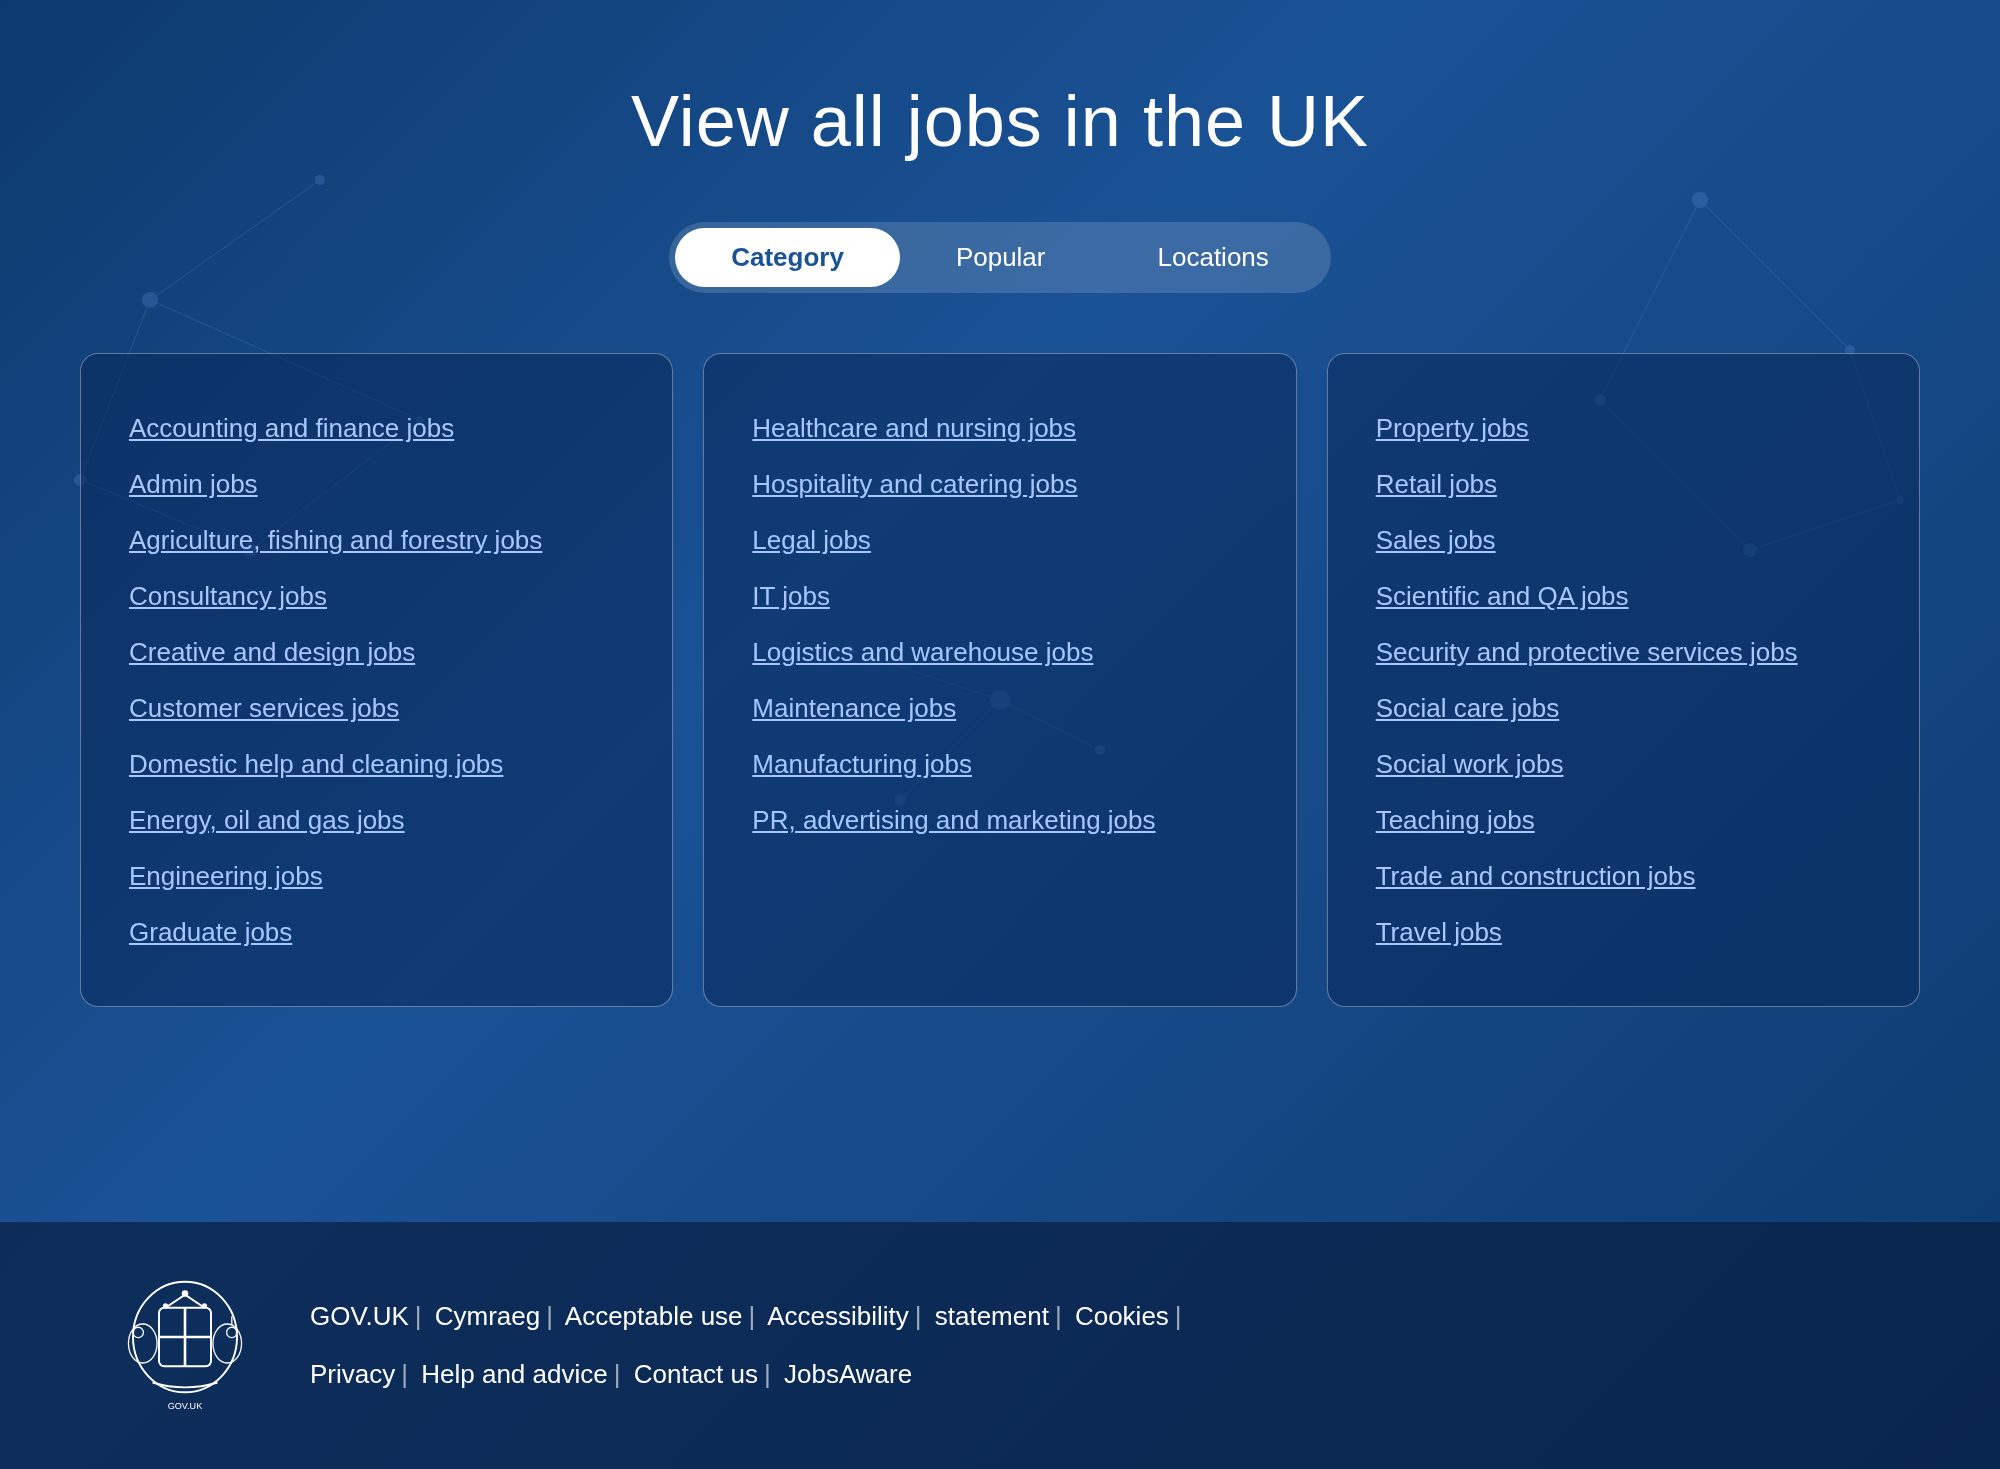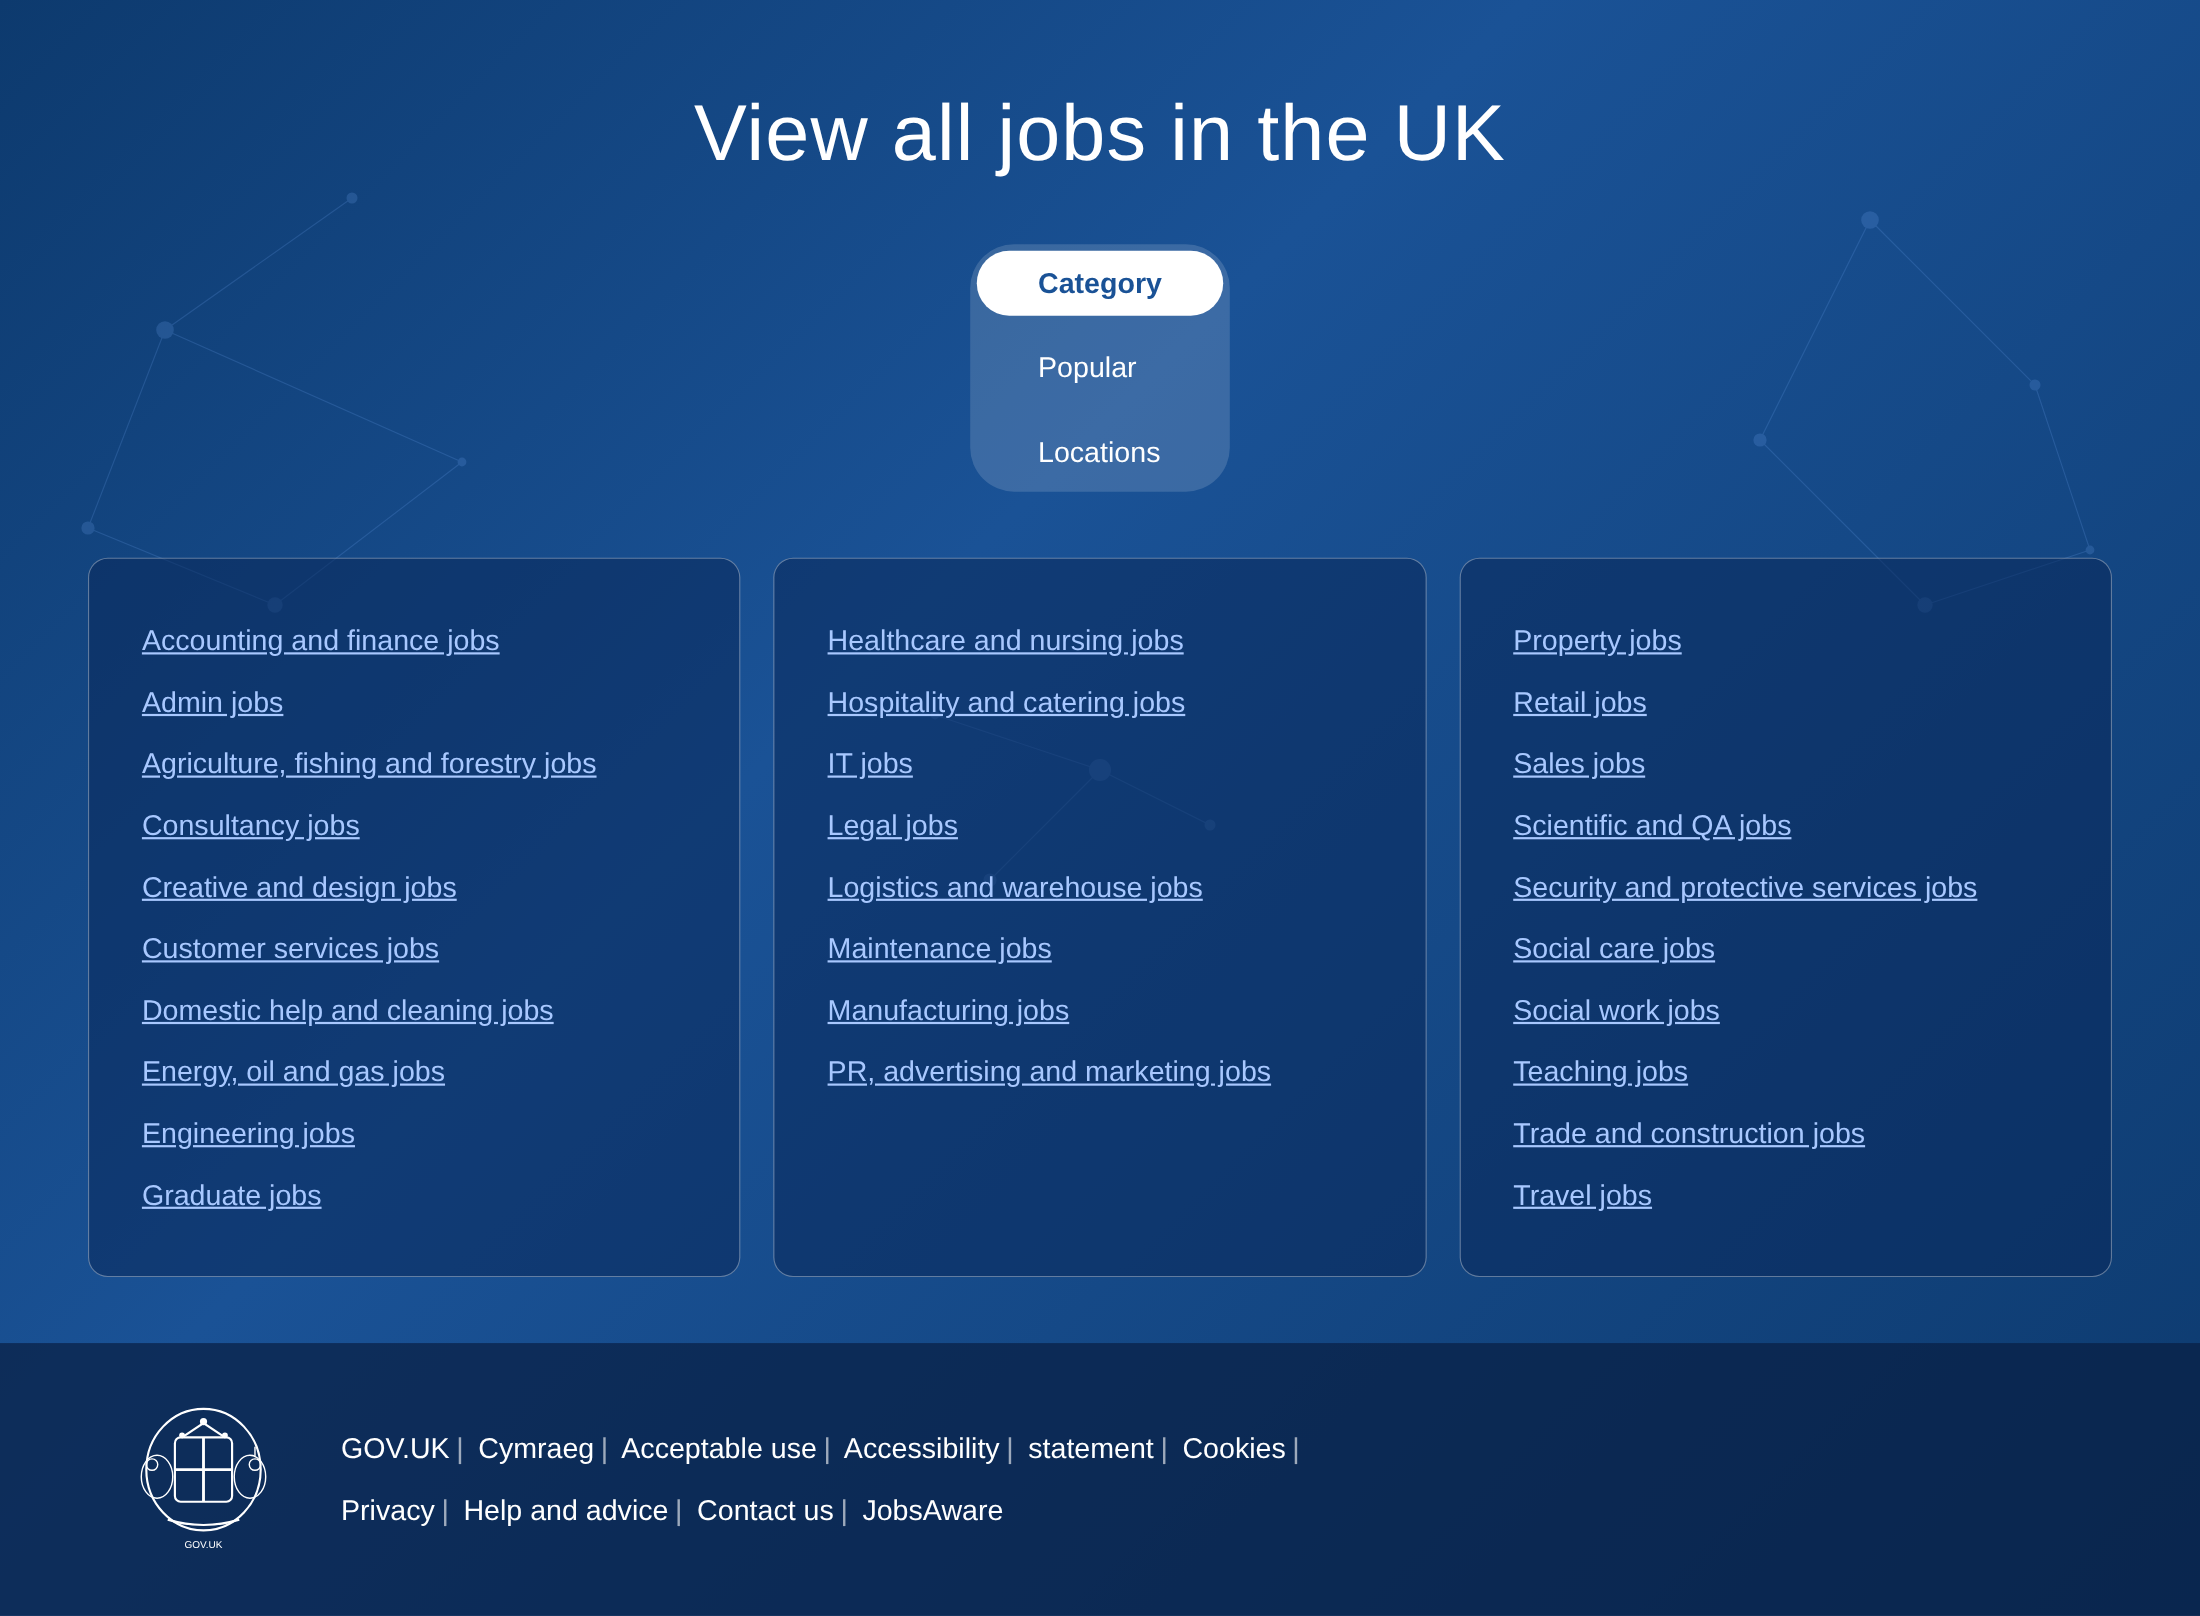--- a/index.html
+++ b/index.html
@@ -44,22 +44,21 @@
       margin-bottom: 60px;
     }
 
     
     .tab-bar {
       display: flex;
       background: rgba(255,255,255,0.15);
       border-radius: 40px;
       padding: 6px;
       margin-bottom: 60px;
-      gap: 18px;
-      flex-direction: column;
+      gap: 0;
     }
 
     .tab {
       padding: 14px 56px;
       border-radius: 30px;
       font-size: 26px;
       font-weight: 400;
       color: #ffffff;
       cursor: pointer;
       transition: background 0.2s;
@@ -209,22 +208,22 @@
         <li><a>Energy, oil and gas jobs</a></li>
         <li><a>Engineering jobs</a></li>
         <li><a>Graduate jobs</a></li>
       </ul>
     </div>
 
     <div class="card">
       <ul>
         <li><a>Healthcare and nursing jobs</a></li>
         <li><a>Hospitality and catering jobs</a></li>
+        <li><a>Legal jobs</a></li>
         <li><a>IT jobs</a></li>
-        <li><a>Legal jobs</a></li>
         <li><a>Logistics and warehouse jobs</a></li>
         <li><a>Maintenance jobs</a></li>
         <li><a>Manufacturing jobs</a></li>
         <li><a>PR, advertising and marketing jobs</a></li>
       </ul>
     </div>
 
     <div class="card">
       <ul>
         <li><a>Property jobs</a></li>

